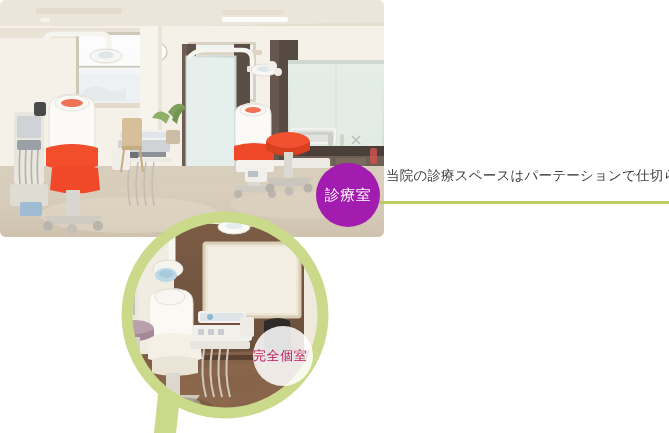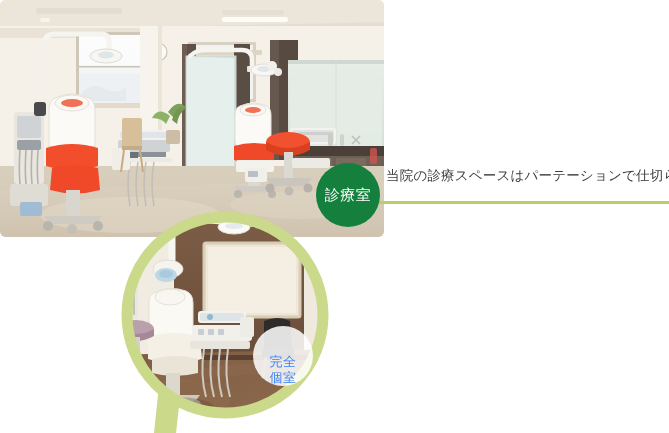--- a/index.html
+++ b/index.html
@@ -56,21 +56,21 @@
   }
 
   
   .badge-shinryo {
     position: absolute;
     left: 316px;
     top: 163px;
     width: 64px;
     height: 64px;
     border-radius: 50%;
-    background: #15803d;
+    background: #a21caf;
     display: flex;
     align-items: center;
     justify-content: center;
     color: #ffffff;
     font-size: 15px;
     letter-spacing: 0.5px;
     z-index: 6;
   }
 
   
@@ -87,24 +87,24 @@
   
   .badge-kanzen {
     position: absolute;
     left: 253px;
     top: 326px;
     width: 60px;
     height: 60px;
     border-radius: 50%;
     background: rgba(255,255,255,0.86);
     display: flex;
-    flex-direction: column;
+    flex-direction: row;
     align-items: center;
-    justify-content: flex-end;
-    color: #3b82f6;
+    justify-content: flex-start;
+    color: #be185d;
     font-size: 13px;
     line-height: 16px;
     letter-spacing: 0.6px;
     z-index: 7;
   }
 </style>
 </head>
 <body>
 
 <div id="stage">

